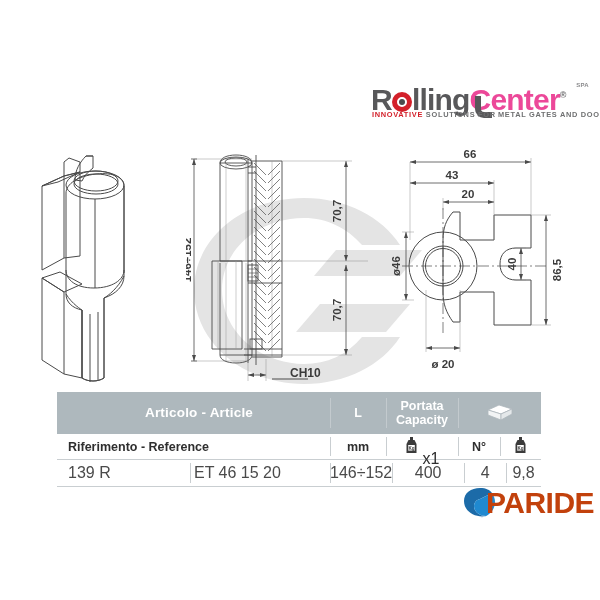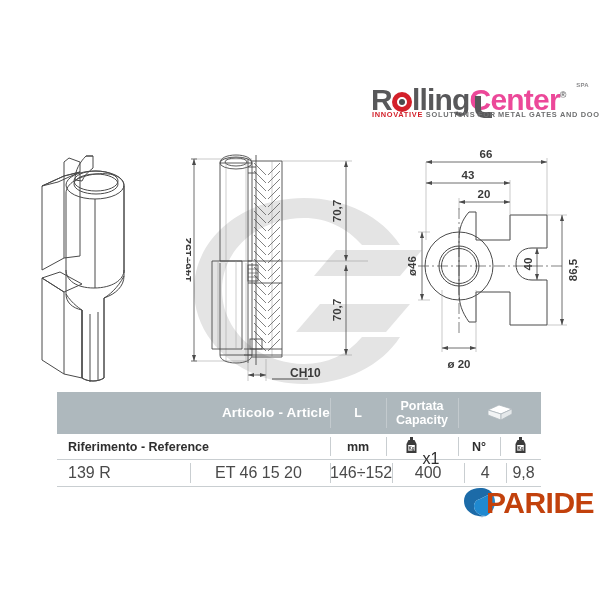--- a/index.html
+++ b/index.html
@@ -125,21 +125,21 @@
   }
 
   
   .draw {
     position: absolute;
   }
   .draw svg { display: block; }
 
   #drawing-left   { left: 20px;  top: 148px; }
   #drawing-middle { left: 186px; top: 143px; }
-  #drawing-right  { left: 404px; top: 140px; }
+  #drawing-right  { left: 388px; top: 140px; }
 
   
   .table {
     position: absolute;
     left: 57px;
     top: 392px;
     width: 484px;
   }
   .thead {
     display: flex;
@@ -160,21 +160,21 @@
   }
   .thead .cell + .cell::before {
     content: "";
     position: absolute;
     left: 0; top: 6px; bottom: 6px;
     width: 1px;
     background: #c3cace;
   }
   .thead .c-article {
     flex: 0 0 273px;
-    justify-content: flex-end;
+    justify-content: center;
     padding-left: 11px;
     font-size: 13.5px;
     letter-spacing: 0.2px;
   }
   .thead .c-l        { flex: 0 0 56px; }
   .thead .c-capacity { flex: 0 0 72px; font-size: 12.5px; }
   .thead .c-box      { flex: 1 1 auto; }
 
   .box-icon { width: 30px; height: 21px; }
 
@@ -205,21 +205,21 @@
     color: #4a4a4a;
   }
   .trow .c-article {
     flex: 0 0 273px;
     justify-content: flex-start;
     padding-left: 11px;
   }
   .trow .c-ref2 {
     flex: 0 0 140px;
     justify-content: flex-start;
-    padding-left: 25px;
+    padding-left: 4px;
   }
   .trow .c-art1 {
     flex: 0 0 133px;
     justify-content: flex-start;
     padding-left: 11px;
   }
   .trow .c-l        { flex: 0 0 56px; }
   .trow .c-capacity { flex: 0 0 72px; }
   .trow .c-num      { flex: 0 0 42px; }
   .trow .c-weight   { flex: 1 1 auto; }

